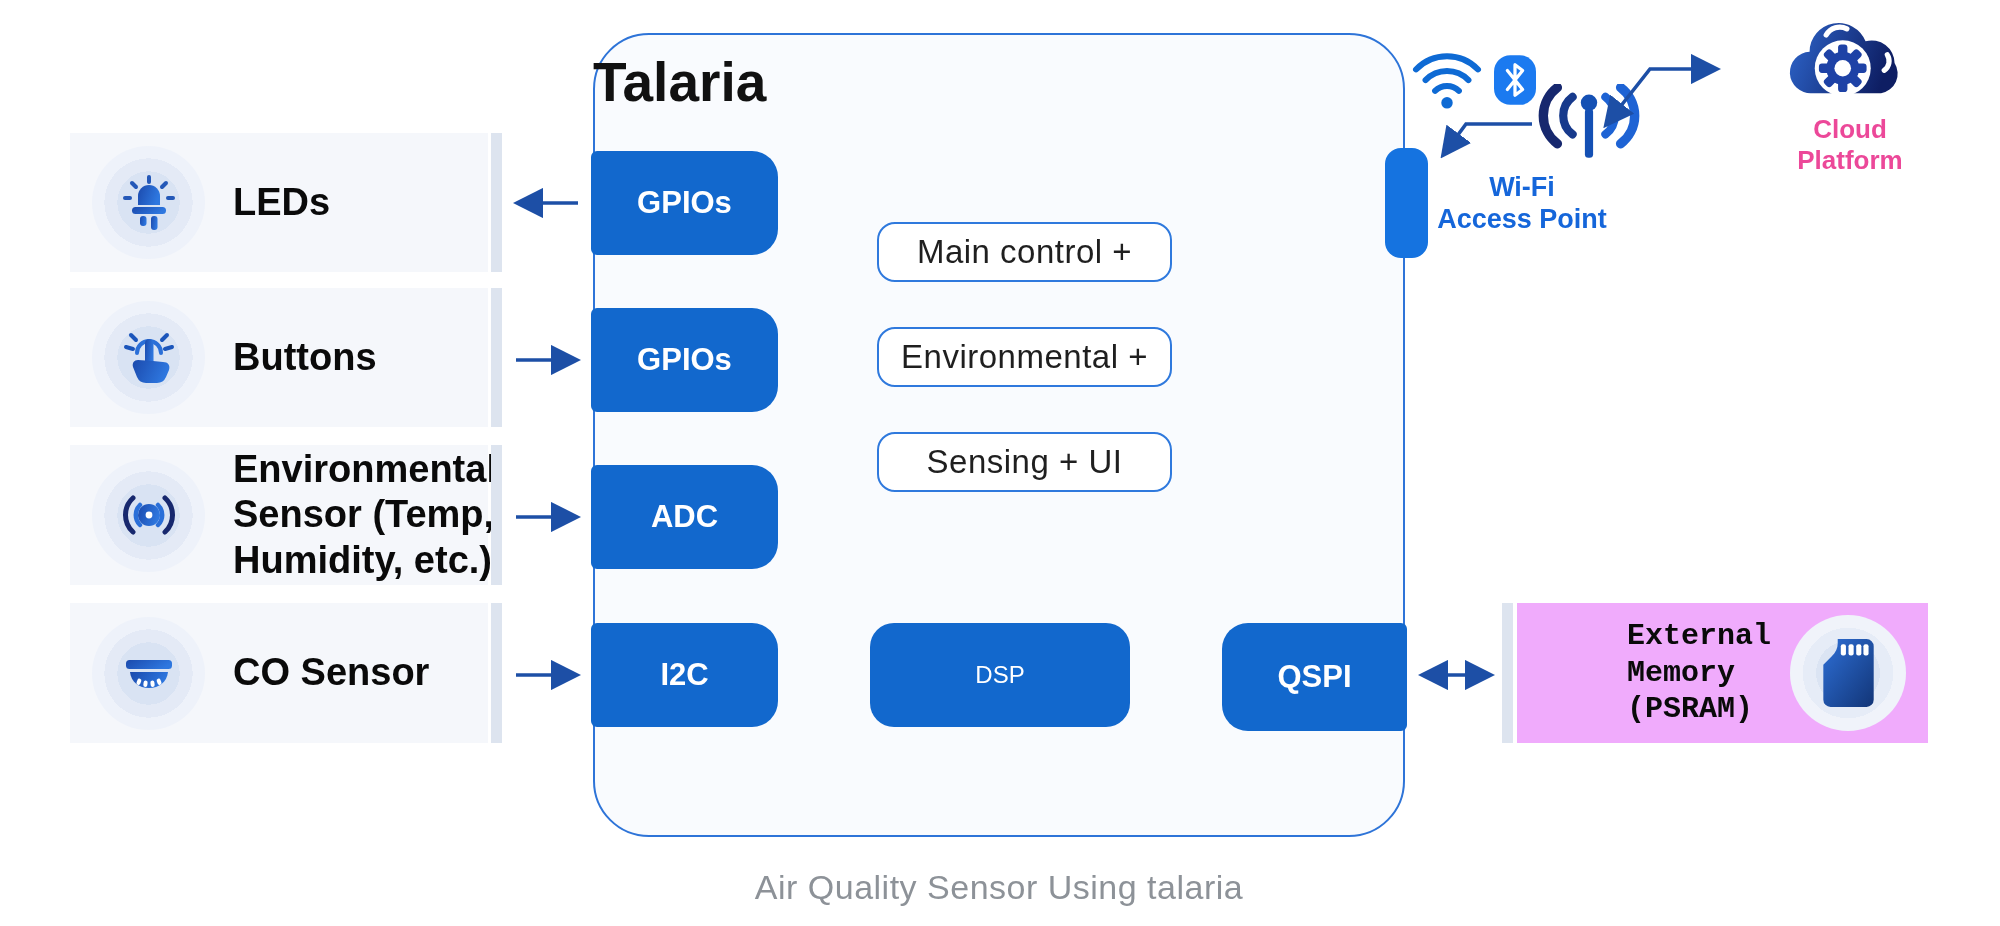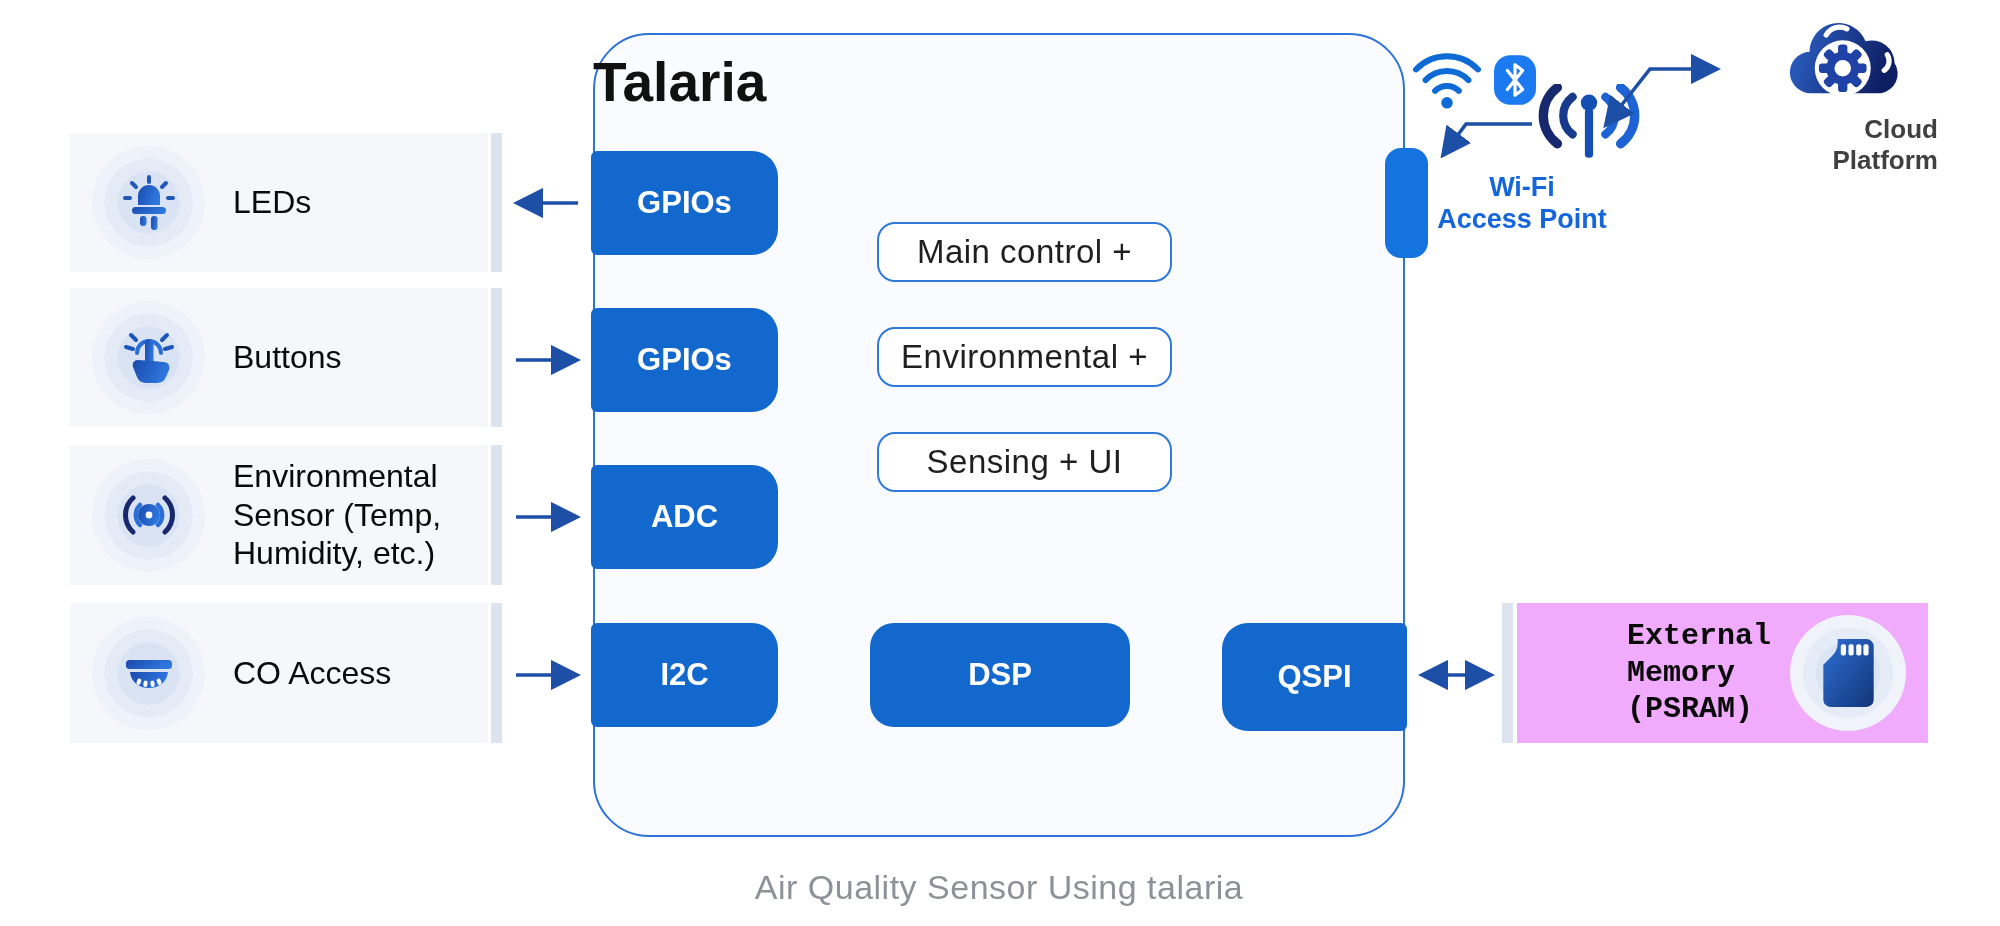--- a/index.html
+++ b/index.html
@@ -8,37 +8,37 @@
 
   
   .panel{position:absolute;left:70px;width:418px;background:#f5f7fb;display:flex;align-items:center;}
   .p0{top:133px;height:139px}.p1{top:288px;height:139px}.p2{top:445px;height:140px}.p3{top:603px;height:140px}
   .vbar{position:absolute;left:491px;width:11px;background:#dde4ef;}
   .v0{top:133px;height:139px}.v1{top:288px;height:139px}.v2{top:445px;height:140px}.v3{top:603px;height:140px}
   .badge{width:113px;height:113px;margin-left:22px;border-radius:50%;flex:0 0 auto;
          background:radial-gradient(closest-side,#d9e3f3 0 55%,#e4eaf6 55% 78%,#eef2fa 78% 100%);
          display:flex;align-items:center;justify-content:center;}
   .badge svg{width:64px;height:64px;}
-  .plabel{margin-left:28px;font-weight:normal;font-size:32px;line-height:1.2;color:#0a0a0a;white-space:pre-line;}
+  .plabel{margin-left:28px;font-weight:bold;font-size:38px;line-height:1.2;color:#0a0a0a;white-space:pre-line;}
 
   
   .chip{position:absolute;left:593px;top:33px;width:812px;height:804px;background:#f9fbfe;
         border:2.5px solid #2e74d8;border-radius:56px;box-sizing:border-box;}
   .chip-title{position:absolute;left:593px;top:50px;width:812px;text-align:left;
               font-size:55px;font-weight:bold;color:#111;}
   .port{position:absolute;left:591px;width:187px;height:104px;background:#1268cd;
         border-radius:6px 26px 26px 6px;display:flex;align-items:center;justify-content:center;
         color:#fff;font-weight:bold;font-size:31px;z-index:3;}
   .pt0{top:151px}.pt1{top:308px}.pt2{top:465px}.pt3{top:623px}
   .fbox{position:absolute;left:853px;width:295px;height:60px;background:#fff;border:2px solid #2f79dd;
         border-radius:18px;display:flex;align-items:center;justify-content:center;
         font-size:33px;color:#1f1f1f;letter-spacing:.5px;box-sizing:border-box;margin-left:24px;}
   .fb0{top:222px}.fb1{top:327px}.fb2{top:432px}
   .dsp{position:absolute;left:870px;top:623px;width:260px;height:104px;background:#1268cd;border-radius:24px;
-       display:flex;align-items:center;justify-content:center;color:#fff;font-weight:bold;font-size:31px;}
+       display:flex;align-items:center;justify-content:center;color:#fff;font-weight:normal;font-size:24px;}
   .qspi{position:absolute;left:1222px;top:623px;width:185px;height:108px;background:#1268cd;
         border-radius:26px 6px 6px 26px;display:flex;align-items:center;justify-content:center;
         color:#fff;font-weight:bold;font-size:31px;z-index:3;}
   .pill{position:absolute;left:1385px;top:148px;width:43px;height:110px;background:#1573e0;
         border-radius:16px;z-index:4;}
   .caption{position:absolute;left:593px;top:868px;width:812px;text-align:center;
            font-size:34px;color:#8d9298;letter-spacing:.5px;}
 
   
   .mem-bar{position:absolute;left:1502px;top:603px;width:11px;height:140px;background:#dde4ef;}
@@ -50,22 +50,22 @@
              display:flex;align-items:center;justify-content:center;}
   .mem-badge svg{width:58px;height:74px;}
 
   
   .wifi-icon{position:absolute;left:1408px;top:48px;width:78px;height:62px;}
   .bt-icon{position:absolute;left:1494px;top:54px;width:42px;height:52px;}
   .antenna-icon{position:absolute;left:1528px;top:84px;width:122px;height:82px;}
   .ap-label{position:absolute;left:1392px;top:172px;width:260px;text-align:center;font-weight:bold;
             font-size:27px;line-height:1.18;color:#1566da;white-space:pre-line;}
   .cloud-icon{position:absolute;left:1780px;top:4px;width:140px;height:114px;}
-  .cloud-label{position:absolute;left:1762px;top:114px;width:176px;text-align:right;font-weight:bold;
-               font-size:26px;line-height:1.2;color:#404040;white-space:pre-line;}
+  .cloud-label{position:absolute;left:1762px;top:114px;width:176px;text-align:center;font-weight:bold;
+               font-size:26px;line-height:1.2;color:#ec4899;white-space:pre-line;}
 
   .arrows{position:absolute;left:0;top:0;pointer-events:none;z-index:5;}
   .defs-holder{position:absolute;width:0;height:0;}
 </style>
 </head>
 <body>
 
 <div class="canvas">
 
   <svg class="defs-holder" aria-hidden="true">
@@ -148,21 +148,21 @@
         <rect x="9" y="19" width="46" height="9" rx="3.5" fill="url(#gicon)"></rect>
         <path d="M13,31 h38 c-1,10 -9,16 -19,16 c-10,0 -18,-6 -19,-16 z" fill="url(#gicon)"></path>
         <g fill="#fff">
           <rect x="20" y="37.5" width="4" height="6.5" rx="2" transform="rotate(20 22 40.5)"></rect>
           <rect x="26.5" y="39.5" width="4" height="6.5" rx="2" transform="rotate(7 28.5 42.5)"></rect>
           <rect x="33.5" y="39.5" width="4" height="6.5" rx="2" transform="rotate(-7 35.5 42.5)"></rect>
           <rect x="40" y="37.5" width="4" height="6.5" rx="2" transform="rotate(-20 42 40.5)"></rect>
         </g>
       </svg>
     </div>
-    <div class="plabel">CO Access</div>
+    <div class="plabel">CO Sensor</div>
   </div>
   <div class="vbar v3"></div>
 
   <div class="chip"></div>
   <div class="chip-title">Talaria</div>
 
   <div class="port pt0">GPIOs</div>
   <div class="port pt1">GPIOs</div>
   <div class="port pt2">ADC</div>
   <div class="port pt3">I2C</div>

